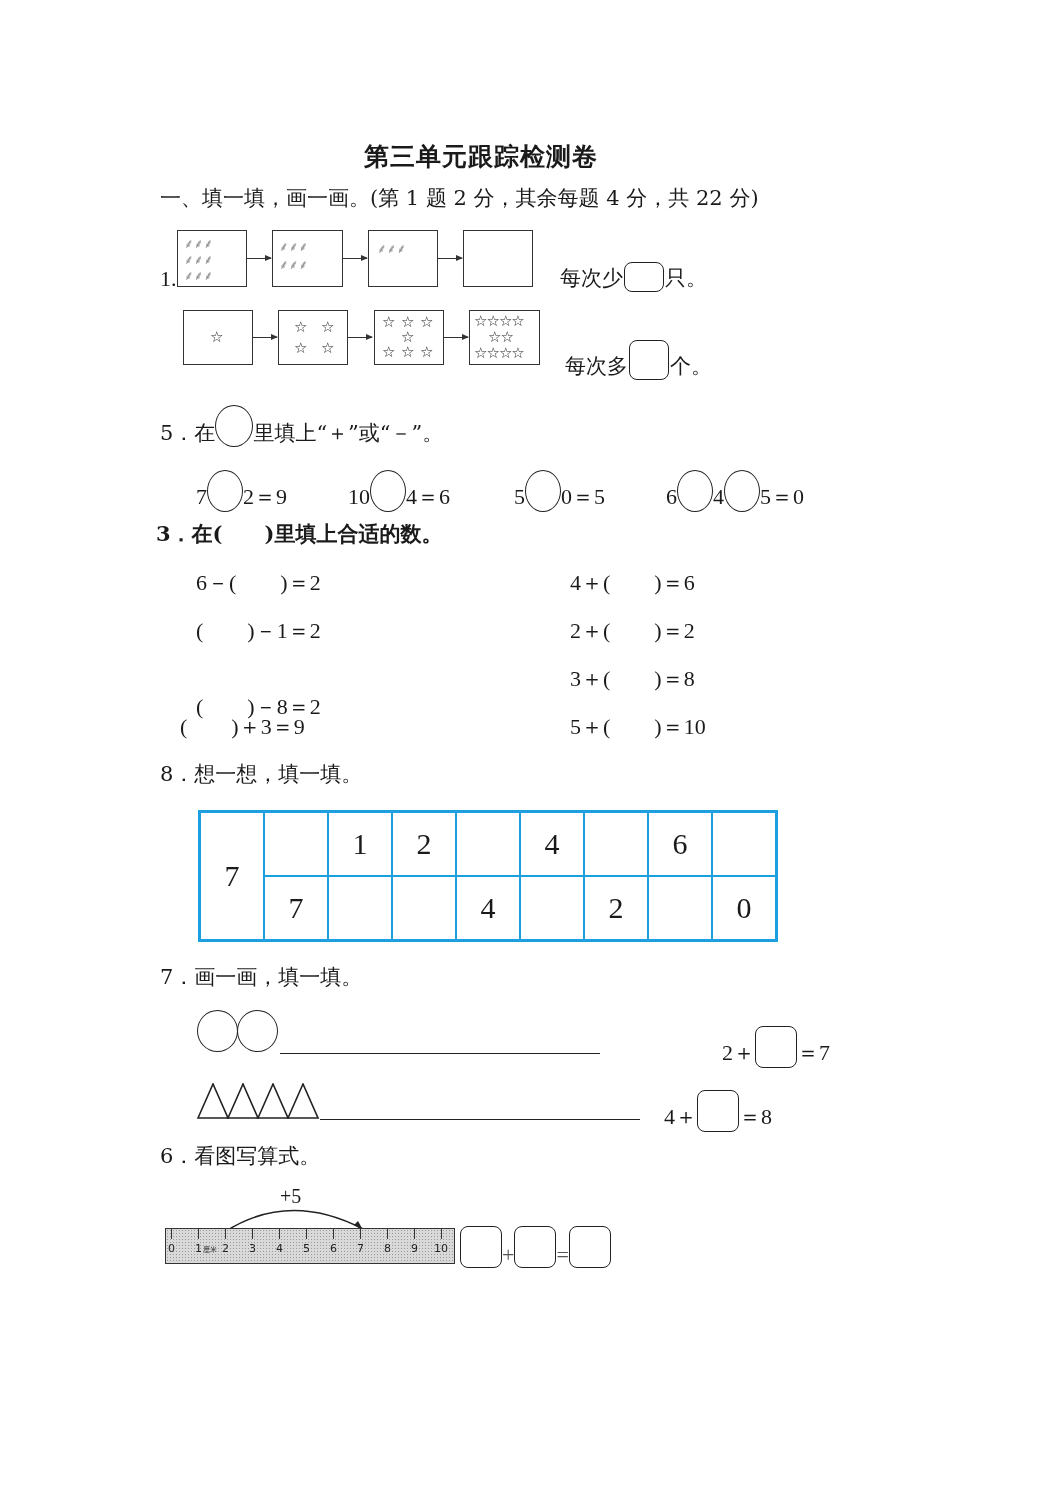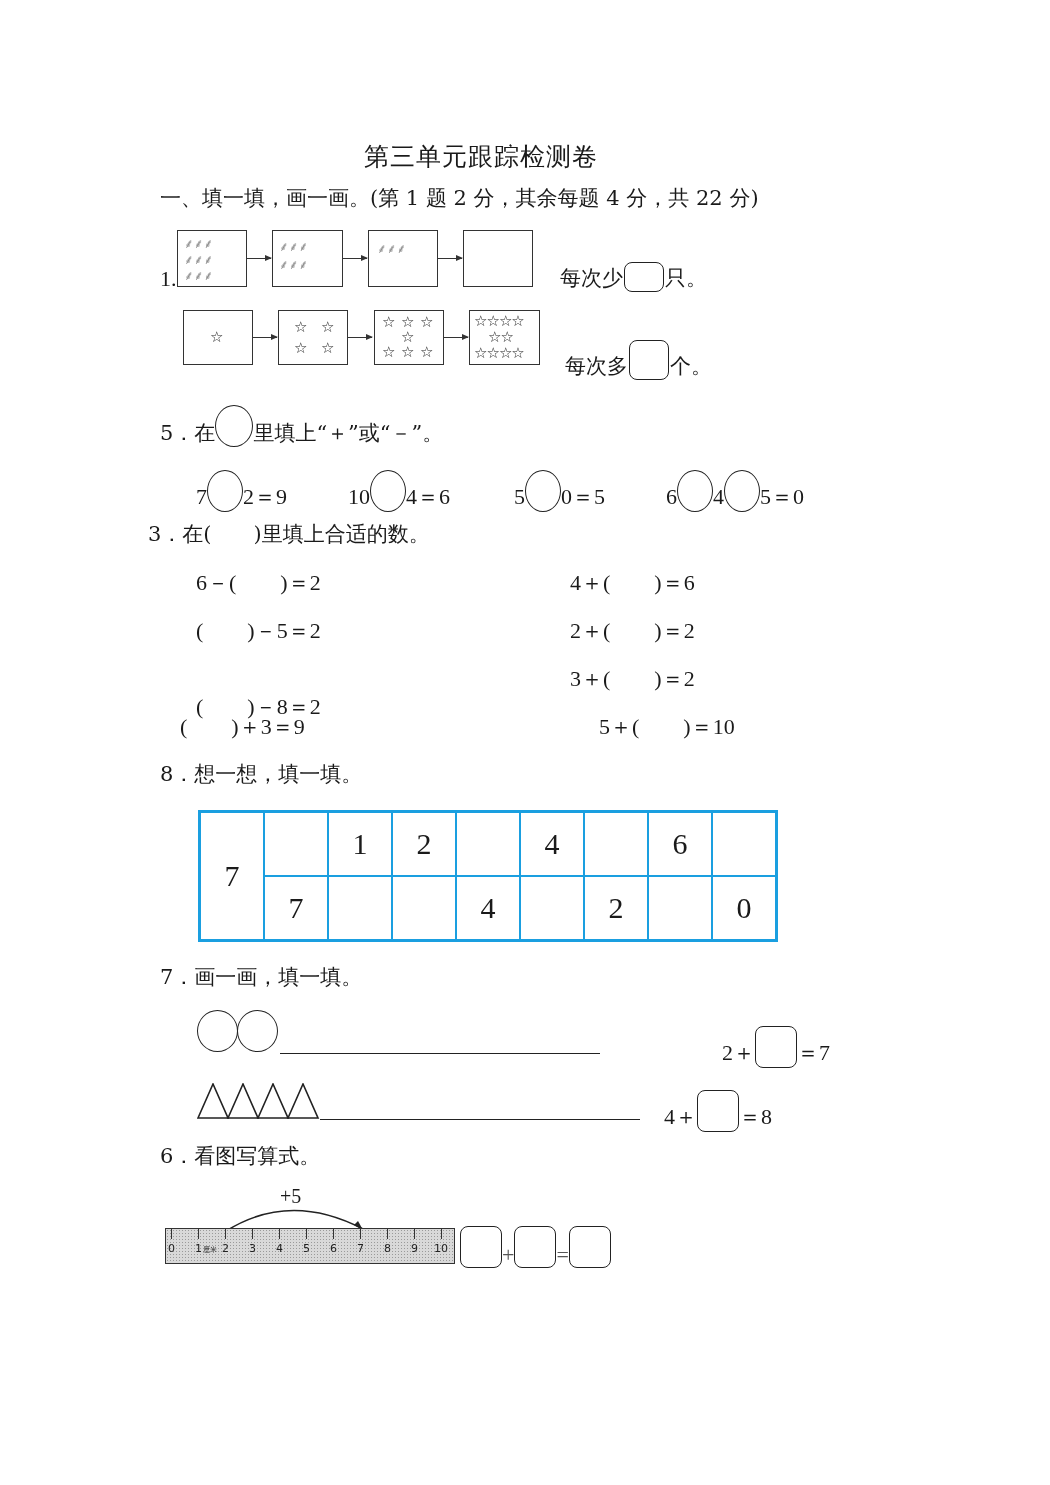--- a/index.html
+++ b/index.html
@@ -1,20 +1,20 @@
 <!DOCTYPE html>
 <html><head>
 <meta charset="utf-8">
 <style>
   html, body { margin:0; padding:0; background:#ffffff; }
   body { width:1050px; height:1485px; position:relative; overflow:hidden;
          font-family:"DejaVu Serif","Liberation Serif",serif; color:#1a1a1a; }
   .abs { position:absolute; }
   .title { left:0; width:962px; top:140px; text-align:center; font-family:"DejaVu Sans","Liberation Sans",sans-serif;
-           font-weight:normal; font-size:25px; letter-spacing:1px; }
+           font-weight:bold; font-size:25px; letter-spacing:1px; }
   .txt { font-size:21px; white-space:nowrap; }
   .num { font-family:"Liberation Serif",serif; font-size:22px; }
   .pic-box { position:absolute; border:1.5px solid #333; background:#fff; box-sizing:border-box; }
   .arrow { position:absolute; height:1px; background:#333; }
   .arrow::after { content:""; position:absolute; right:-1px; top:-3px; border-left:7px solid #333;
                   border-top:3.5px solid transparent; border-bottom:3.5px solid transparent; }
   .rbox { display:inline-block; border:1.6px solid #222; border-radius:8px; box-sizing:border-box; vertical-align:bottom; }
   .circ { display:inline-block; border:1.6px solid #222; border-radius:50%; box-sizing:border-box; vertical-align:bottom; }
   .bird { position:absolute; font-size:13px; color:#888; font-family:"DejaVu Sans",sans-serif; }
   .star { position:absolute; font-size:15px; color:#222; line-height:1; font-family:"DejaVu Sans",sans-serif; }
@@ -101,29 +101,29 @@
 <div class="abs txt num" style="left:348px;top:470px;">
   <span>10</span><span class="circ" style="width:36px;height:42px;"></span><span>4＝6</span>
 </div>
 <div class="abs txt num" style="left:514px;top:470px;">
   <span>5</span><span class="circ" style="width:36px;height:42px;"></span><span>0＝5</span>
 </div>
 <div class="abs txt num" style="left:666px;top:470px;">
   <span>6</span><span class="circ" style="width:36px;height:42px;"></span><span>4</span><span class="circ" style="width:36px;height:42px;"></span><span>5＝0</span>
 </div>
 
-<div class="abs txt" style="left:148px;top:520px;">3．在(　　)里填上合适的数。</div>
+<div class="abs txt" style="left:156px;top:520px;font-weight:bold;">3．在(　　)里填上合适的数。</div>
 <div class="abs txt num" style="left:196px;top:568px;">6－(　　)＝2</div>
-<div class="abs txt num" style="left:196px;top:616px;">(　　)－5＝2</div>
+<div class="abs txt num" style="left:196px;top:616px;">(　　)－1＝2</div>
 <div class="abs txt num" style="left:196px;top:692px;text-align:right;">(　　)－8＝2</div>
 <div class="abs txt num" style="left:180px;top:712px;">(　　)＋3＝9</div>
 <div class="abs txt num" style="left:570px;top:568px;">4＋(　　)＝6</div>
 <div class="abs txt num" style="left:570px;top:616px;">2＋(　　)＝2</div>
-<div class="abs txt num" style="left:570px;top:664px;">3＋(　　)＝2</div>
-<div class="abs txt num" style="left:570px;top:712px;margin-left:29px;">5＋(　　)＝10</div>
+<div class="abs txt num" style="left:570px;top:664px;">3＋(　　)＝8</div>
+<div class="abs txt num" style="left:570px;top:712px;">5＋(　　)＝10</div>
 
 <div class="abs txt" style="left:160px;top:760px;">8．想一想，填一填。</div>
 <table class="grid">
   <tbody>
       <tr>
     <td rowspan="2">7</td>
     <td></td>
     <td>1</td>
     <td>2</td>
     <td></td>

